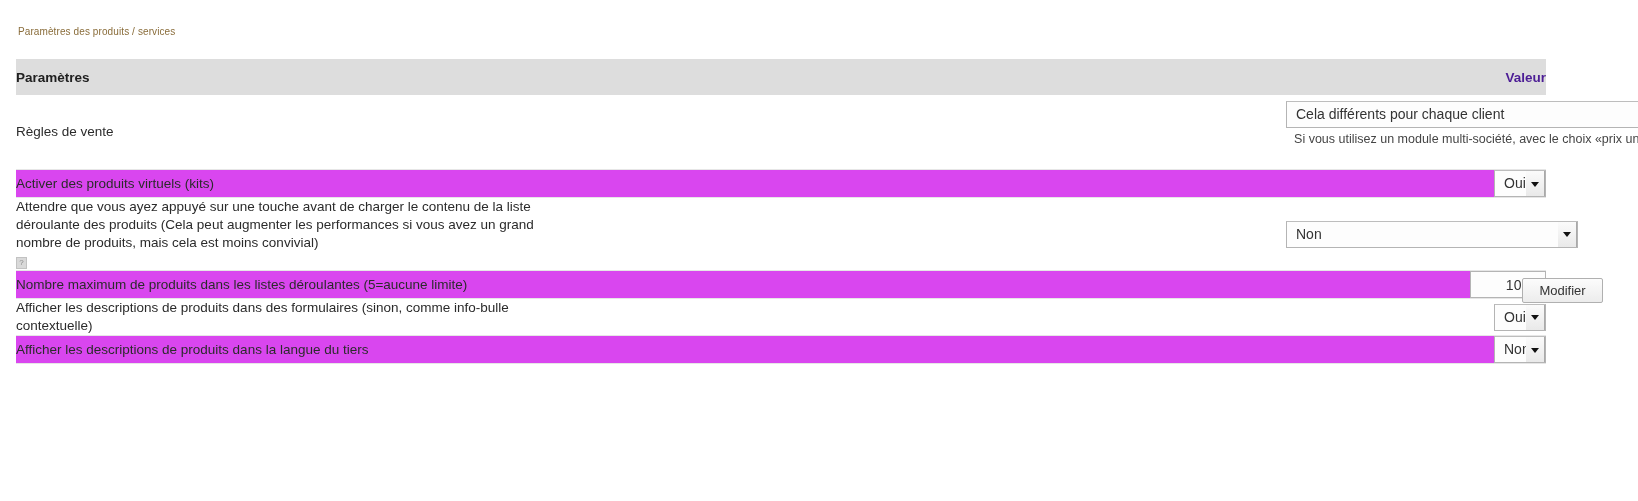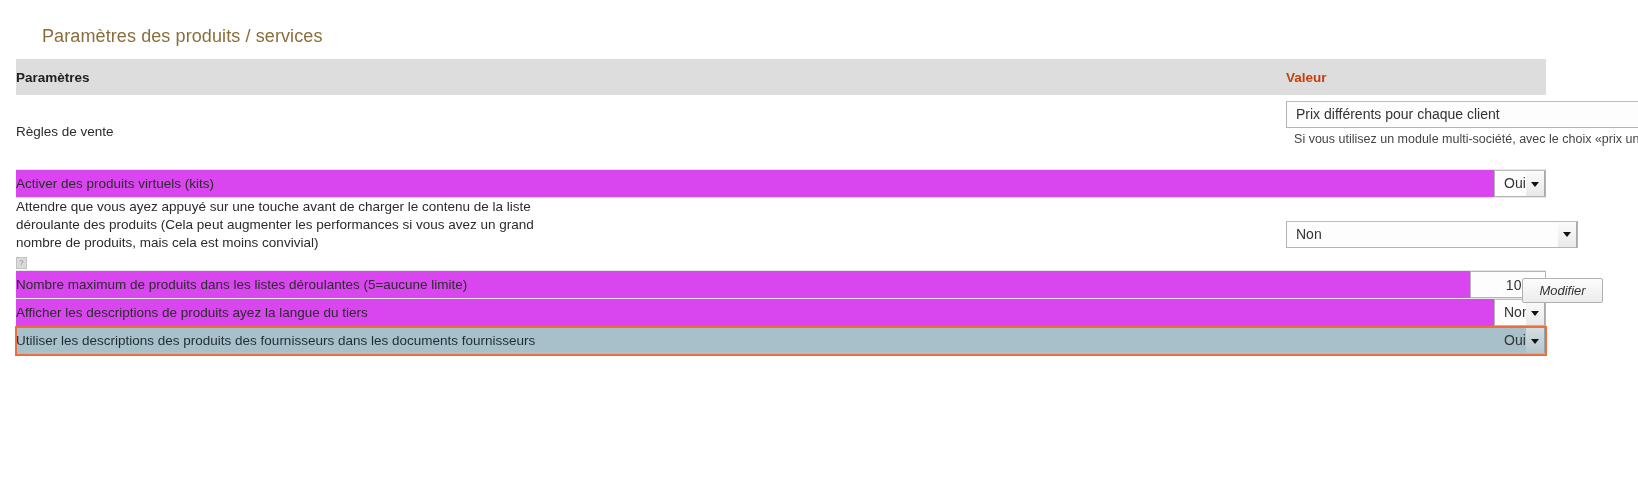--- a/index.html
+++ b/index.html
@@ -21,25 +21,24 @@
     position: relative;
     width: 1638px;
     height: 501px;
   }
 
   
   .page-title {
     position: absolute;
     left: 18px;
     top: 26px;
-    font-size: 18px;
+    font-size: 10px;
     color: #8a6d3b;
     letter-spacing: .1px;
     white-space: nowrap;
-    margin-left: 24px;
   }
 
   
   .settings-table {
     position: absolute;
     left: 16px;
     top: 59px;
     width: 1530px;
     border-collapse: collapse;
     table-layout: fixed;
@@ -52,24 +51,24 @@
 
   .thead-row { background: #dddddd; height: 36px; }
   .th-param {
     text-align: left;
     padding-left: 13px;
     font-size: 13.5px;
     font-weight: bold;
     color: #202020;
   }
   .th-value {
-    text-align: left;
+    text-align: right;
     font-size: 13.5px;
     font-weight: bold;
-    color: #c2410c;
+    color: #4c1d95;
     width: 260px;
   }
 
   .row { border-bottom: 1px solid #e6e6e6; }
   .row.odd  { background: #ffffff; }
   .row.even { background: #d946ef; }
 
   .cell-label {
     padding: 10px 12px 10px 13px;
     font-size: 13.5px;
@@ -175,21 +174,20 @@
     width: 81px;
     height: 25px;
     line-height: 23px;
     text-align: center;
     font-size: 13px;
     color: #333;
     background: linear-gradient(#fcfcfc, #ececec);
     border: 1px solid #b0b0b0;
     border-radius: 2px;
     cursor: pointer;
-    font-style: italic;
   }
 
   
   .row-highlight {
     background: #a7c0c9 !important;
     outline: 2px solid #ef6c3b;
     outline-offset: -1px;
   }
   .row-highlight .cell-label { color: #1f2d33; }
 </style>
@@ -211,21 +209,21 @@
         <th class="th-value">Valeur</th>
       </tr>
     </thead>
     <tbody>
 
       <tr class="row odd">
         <td class="cell-label">Règles de vente</td>
         <td class="cell-value" style="padding:0;">
           <div class="value-stack">
             <div class="sel sel-wide">
-              <span>Prix différents pour chaque client</span>
+              <span>Cela différents pour chaque client</span>
               
             </div>
             <div class="hint" style="width:830px; display:inline-block;">Si vous utilisez un module multi-société, avec le choix «prix unique», le prix sera aussi le même pour toutes les sociétés si les produits sont partagés entre les environnements</div>
           </div>
         </td>
       </tr>
 
       <tr class="row even">
         <td class="cell-label">Activer des produits virtuels (kits)</td>
         <td class="cell-value">
@@ -249,39 +247,41 @@
         </td>
       </tr>
 
       <tr class="row even">
         <td class="cell-label">Nombre maximum de produits dans les listes déroulantes (5=aucune limite)</td>
         <td class="cell-value">
           <input class="txt" type="text" value="1000" style="">
         </td>
       </tr>
 
+      <tr class="row odd">
+        <td class="cell-label">
+          <div style="max-width:535px;">Afficher les descriptions de produits dans des formulaires (sinon, comme info-bulle contextuelle)</div>
+        </td>
+        <td class="cell-value">
+          <div class="sel sel-narrow">
+            <span>Oui</span>
+            <span class="arrow"></span>
+          </div>
+        </td>
+      </tr>
 
       <tr class="row even">
-        <td class="cell-label">Afficher les descriptions de produits ayez la langue du tiers</td>
+        <td class="cell-label">Afficher les descriptions de produits dans la langue du tiers</td>
         <td class="cell-value">
           <div class="sel sel-narrow">
             <span>Non</span>
             <span class="arrow"></span>
           </div>
         </td>
       </tr>
 
-      <tr class="row odd row-highlight">
-        <td class="cell-label">Utiliser les descriptions des produits des fournisseurs dans les documents fournisseurs</td>
-        <td class="cell-value">
-          <div class="sel sel-narrow sel-transparent">
-            <span>Oui</span>
-            <span class="arrow"></span>
-          </div>
-        </td>
-      </tr>
 
     </tbody>
   </table>
 
   <div class="modifier-btn">Modifier</div>
 
 </div>
 
 </body></html>

